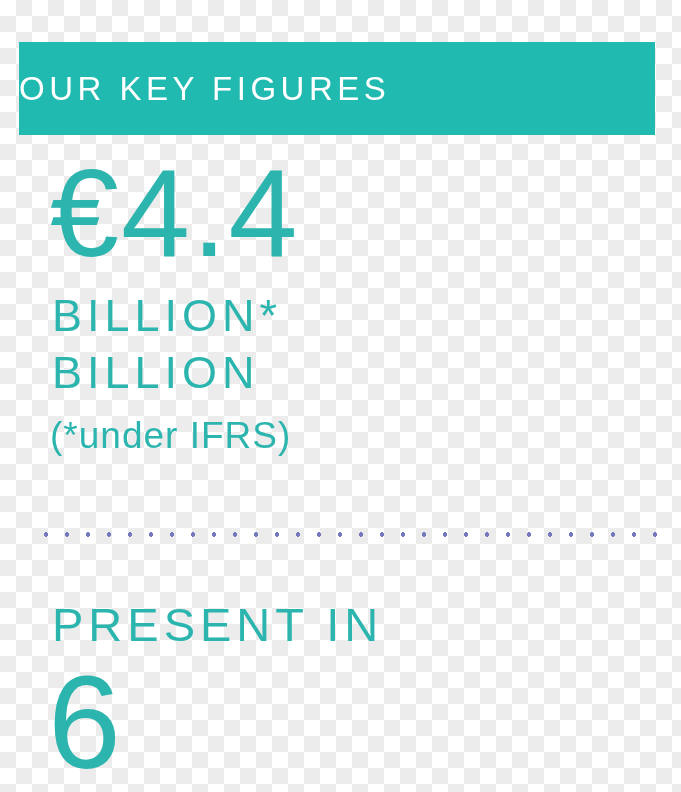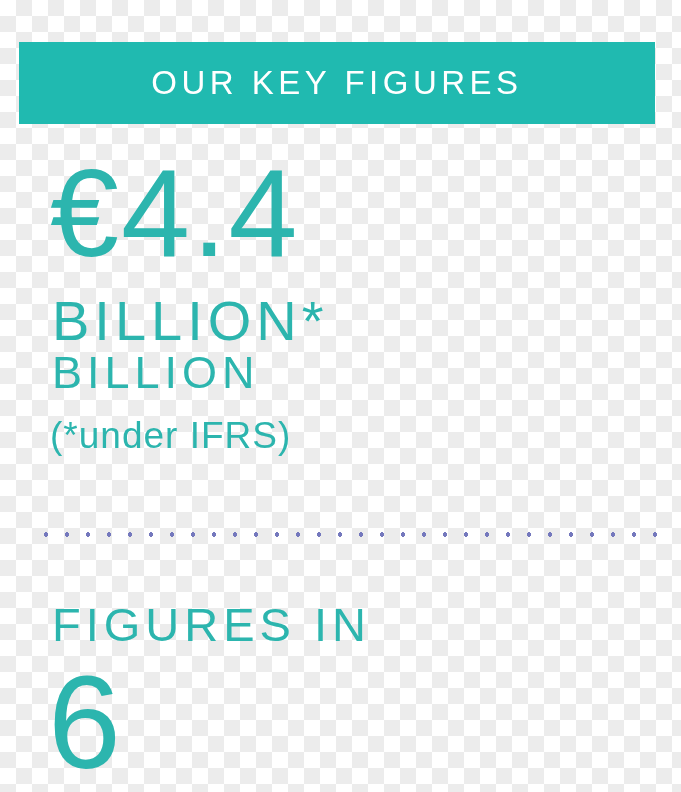--- a/index.html
+++ b/index.html
@@ -12,33 +12,33 @@
     
     background-color:#ffffff;
     background-image:
       linear-gradient(45deg,#ececec 25%,transparent 25%,transparent 75%,#ececec 75%),
       linear-gradient(45deg,#ececec 25%,transparent 25%,transparent 75%,#ececec 75%);
     background-size:32px 32px;
     background-position:0 0,16px 16px;
   }
 
   .banner{
-    position:absolute;left:19px;top:42px;width:636px;height:82px;
+    position:absolute;left:19px;top:42px;width:636px;height:93px;
     background:var(--banner-bg,#20bab0);
-    display:flex;align-items:center;justify-content:center;gap:18px;
+    display:flex;align-items:center;justify-content:space-between;gap:18px;
     color:var(--banner-text,#ffffff);
     font-weight:300;
   }
   .banner-title{font-size:33px;letter-spacing:4.5px;white-space:nowrap;}
   .banner-subtitle{font-size:33px;letter-spacing:2px;white-space:nowrap;opacity:.96;}
 
   .teal{color:var(--accent,#2cb5ae);font-weight:300;line-height:1;white-space:nowrap;}
 
   .amount{position:absolute;left:50px;top:151px;font-size:124px;letter-spacing:2px;}
-  .unit{position:absolute;left:52px;top:293px;font-size:56px;letter-spacing:5px;}
+  .unit{position:absolute;left:52px;top:293px;font-size:45px;letter-spacing:5px;}
   .rev-label{position:absolute;left:52px;top:350px;font-size:45px;letter-spacing:5px;}
   .footnote{position:absolute;left:50px;top:417px;font-size:37px;letter-spacing:1px;}
 
   .divider{
     position:absolute;left:42px;top:530px;width:617px;height:9px;
     background-image:radial-gradient(circle 2.2px at 4px 4.5px,var(--dots,#7478bd) 95%,rgba(0,0,0,0) 100%);
     background-size:21px 9px;
     background-repeat:repeat-x;
   }
 
@@ -59,19 +59,19 @@
   <section>
     <div class="teal amount">€4.4</div>
     <div class="teal unit">BILLION*</div>
     <div class="teal rev-label">BILLION</div>
     <div class="teal footnote">(*under IFRS)</div>
   </section>
 
   <div class="divider"></div>
 
   <section>
-    <div class="teal presence-prefix">FIGURES IN</div>
+    <div class="teal presence-prefix">PRESENT IN</div>
     <div class="count-line">
       <span class="teal count">6</span>
     </div>
   </section>
 
 </div>
 
 </body></html>

